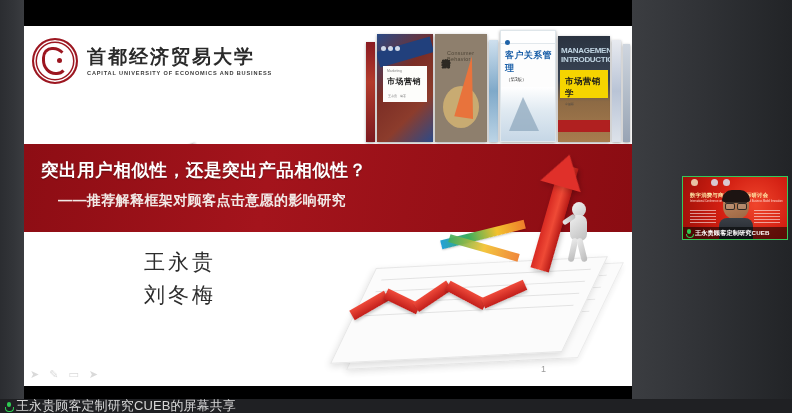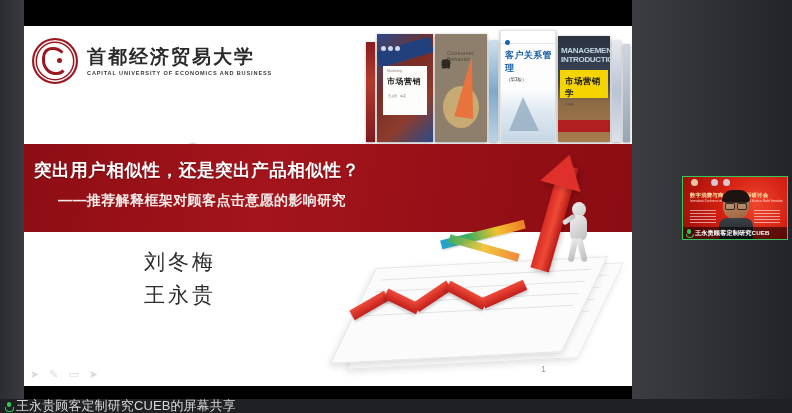--- a/index.html
+++ b/index.html
@@ -28,21 +28,21 @@
         border:3px solid #9c1620;border-right-color:transparent;}
   .seal:after{content:"";position:absolute;left:54%;top:44%;width:5px;height:5px;border-radius:50%;background:#9c1620;}
   .uni-cn{font-family:"DejaVu Serif","Liberation Serif",serif;font-size:19px;font-weight:700;color:#2a2a2a;letter-spacing:2px;line-height:1.1;}
   .uni-en{font-size:5.6px;color:#3a3a3a;letter-spacing:.85px;margin-top:3px;font-weight:700;white-space:nowrap;}
 
   .books{position:absolute;right:2px;top:4px;display:flex;align-items:flex-end;gap:2px;height:112px;}
   .book{position:relative;box-shadow:0 1px 3px rgba(0,0,0,.35);overflow:hidden;}
   .bk-1{width:9px;height:100px;background:linear-gradient(180deg,#8a1b22,#b33b2c 40%,#7c1a20);}
   .bk-2{width:56px;height:108px;background:linear-gradient(135deg,#2a4a86 0%,#7b2d25 40%,#8c3c2c 70%,#2c4a88 100%);}
   .bk-2 .band{position:absolute;left:0;top:10px;width:100%;height:16px;background:#21407c;transform:rotate(-16deg);}
-  .bk-2 .card{position:absolute;left:6px;top:32px;width:44px;height:49px;background:#fdfdfb;}
+  .bk-2 .card{position:absolute;left:6px;top:32px;width:44px;height:36px;background:#fdfdfb;}
   .bk-2 .card .t1{font-size:3.4px;color:#888;margin:3px 0 0 4px;}
   .bk-2 .card .t2{font-size:8px;color:#1a1a1a;font-weight:700;margin:3px 0 0 4px;letter-spacing:.5px;}
   .bk-2 .card .t3{font-size:3px;color:#777;margin:7px 0 0 5px;}
   .bk-2 .topm{position:absolute;left:4px;top:3px;width:48px;height:6px;}
   .bk-2 .topm i{display:inline-block;width:5px;height:5px;border-radius:50%;background:#cfd8e8;margin-right:2px;}
   .bk-3{width:52px;height:108px;background:#8e7f6d;}
   .bk-3 .ph{position:absolute;left:8px;bottom:14px;width:36px;height:42px;border-radius:50%;background:#c8ab72;}
   .bk-3 .flame{position:absolute;left:24px;top:22px;width:0;height:0;border-left:8px solid transparent;border-right:11px solid transparent;border-bottom:62px solid #e8733c;transform:rotate(9deg);}
   .bk-3 .cb{position:absolute;left:12px;top:16px;font-size:5.4px;color:#4f4638;letter-spacing:.3px;}
   .bk-3 .cn{position:absolute;left:4px;top:18px;font-size:9px;color:#2e2a24;writing-mode:vertical-rl;font-weight:700;}
@@ -76,21 +76,21 @@
       linear-gradient(45deg,#e24b3b 12%,transparent 12%),
       linear-gradient(-45deg,#f0a33a 18%,transparent 18%),
       repeating-linear-gradient(90deg,#f3d34a 0 6px,#56a8d8 6px 11px,#e2577f 11px 16px,#6cbf6a 16px 21px,#f0f0f0 21px 26px),
       repeating-linear-gradient(0deg,#e8556b 0 7px,#f4c84a 7px 13px,#55a9d6 13px 19px,#eeeeee 19px 25px);
     background-blend-mode:normal,normal,multiply,normal;opacity:.92;}
   .bk-9{width:7px;height:98px;background:linear-gradient(180deg,#cfd6df,#98a4b4);}
 
   
   .banner{position:relative;height:88px;width:100%;
     background:linear-gradient(100deg,#8d0d14 0%,#a4141c 40%,#8a0c12 100%);}
-  .banner .t1{position:absolute;left:10px;top:14px;font-size:17.5px;font-weight:700;color:#ffffff;
+  .banner .t1{position:absolute;left:17px;top:14px;font-size:17.5px;font-weight:700;color:#ffffff;
     letter-spacing:.6px;text-shadow:0 1px 1px rgba(0,0,0,.35);white-space:nowrap;}
   .banner .t2{position:absolute;left:34px;top:48px;font-size:14px;font-weight:700;color:#f1e9e6;
     letter-spacing:.4px;white-space:nowrap;text-align:center;}
 
   
   .slide-body{position:relative;height:154px;width:100%;background:#fff;}
   .authors{position:absolute;left:120px;top:14px;font-size:21px;color:#2d2d2d;line-height:1.55;letter-spacing:3px;}
   .pageno{position:absolute;right:86px;bottom:12px;font-size:9px;color:#9b9b9b;}
 
   
@@ -254,22 +254,22 @@
       <div class="cursor"></div>
     </div>
 
     <div class="banner">
       <div class="t1">突出用户相似性，还是突出产品相似性？</div>
       <div class="t2">——推荐解释框架对顾客点击意愿的影响研究</div>
     </div>
 
     <div class="slide-body">
       <div class="authors">
+        <div>王永贵</div>
         <div>刘冬梅</div>
-        <div>王永贵</div>
       </div>
 
       <div class="gfx">
         <div class="sheet b">
             <div class="ln"></div>
             <div class="ln"></div>
             <div class="ln"></div>
             <div class="ln"></div>
           </div>
         <div class="sheet">

